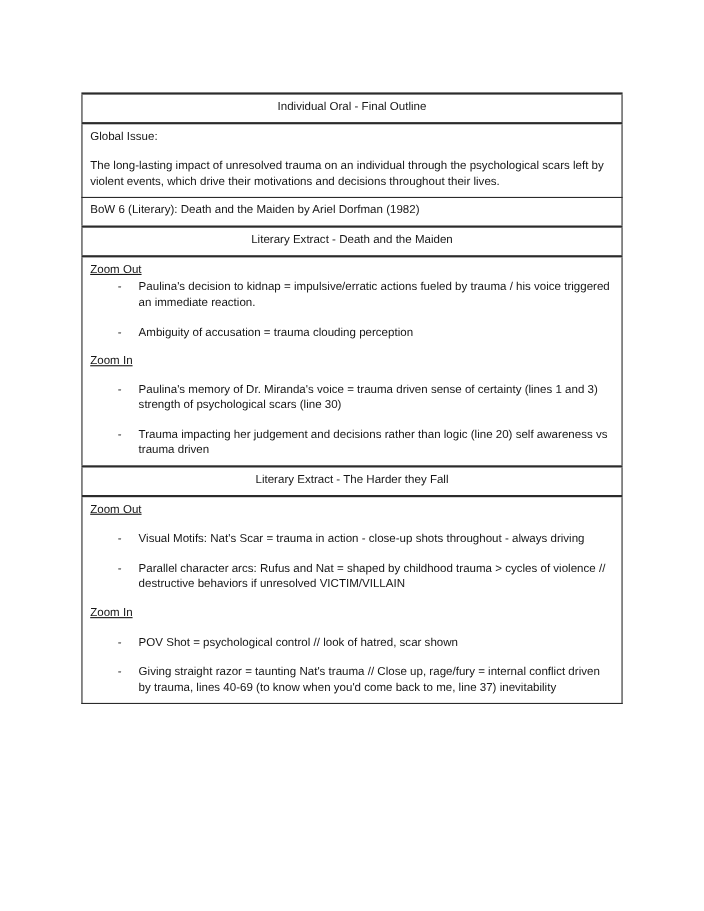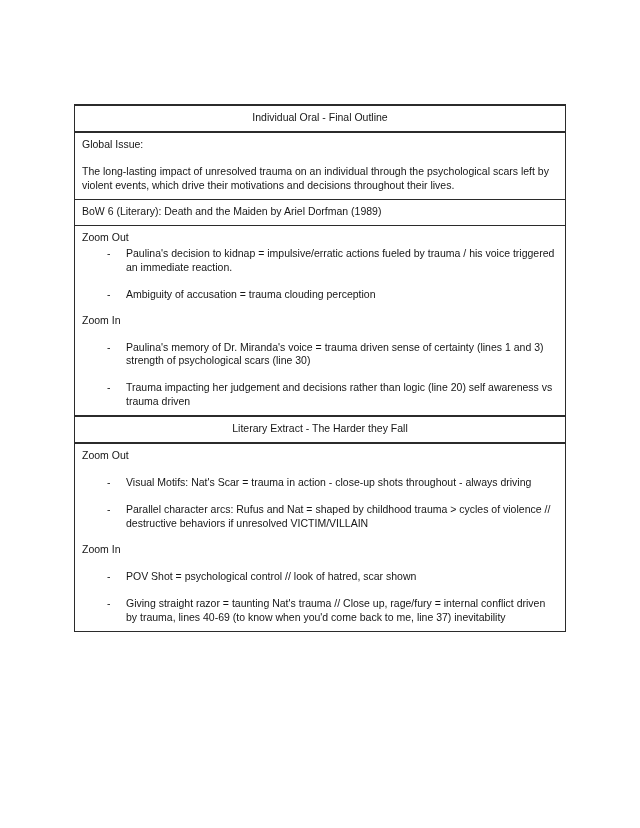--- a/index.html
+++ b/index.html
@@ -17,21 +17,21 @@
   .page {
     position: relative;
     width: 640px;
     height: 828px;
     background: #ffffff;
     box-sizing: border-box;
   }
   .outline-table {
     position: absolute;
     left: 74px;
-    top: 104px;
+    top: 84px;
     width: 492px;
     border-collapse: collapse;
     table-layout: fixed;
     background: #ffffff;
   }
   .outline-table td {
     border-left: 1px solid #2b2b2b;
     border-right: 1px solid #2b2b2b;
     border-top: 1px solid #2b2b2b;
     border-bottom: 1px solid #2b2b2b;
@@ -56,20 +56,21 @@
 
   .para {
     margin: 0;
     padding: 0;
   }
   .spacer-line { height: 13px; }
 
   .section-label {
     margin: 0 0 0 0;
     padding: 0;
+    text-decoration: underline;
   }
 
   ul.bullets {
     list-style: none;
     margin: 0;
     padding: 0;
   }
   ul.bullets li {
     position: relative;
     padding-left: 44px;
@@ -102,25 +103,30 @@
       <tr>
         <td>
           <p class="para">Global Issue:</p>
           <div class="spacer-line"></div>
           <p class="para">The long-lasting impact of unresolved trauma on an individual through the psychological scars left by violent events, which drive their motivations and decisions throughout their lives.</p>
         </td>
       </tr>
 
       <tr>
         <td>
-          <span>BoW 6 (Literary): </span><span class="ital">Death and the Maiden</span><span> by Ariel Dorfman (1989)</span>
+          <span>BoW 6 (Literary): </span><span class="ital">Death and the Maiden</span><span> by Ariel Dorfman (1982)</span>
         </td>
       </tr>
 
 
+      <tr>
+        <td class="banner rule-top-heavy rule-bot-heavy">
+          <span>Literary Extract - </span><span class="ital">Death and the Maiden</span>
+        </td>
+      </tr>
 
       <tr>
         <td>
           <p class="section-label">Zoom Out</p>
           <ul class="bullets">
             <li class="tight-before">
               <span class="dash">-</span>
               <span>Paulina's decision to kidnap = impulsive/erratic actions fueled by trauma / his voice triggered an immediate reaction.</span>
             </li>
             <li class="gap-before">

